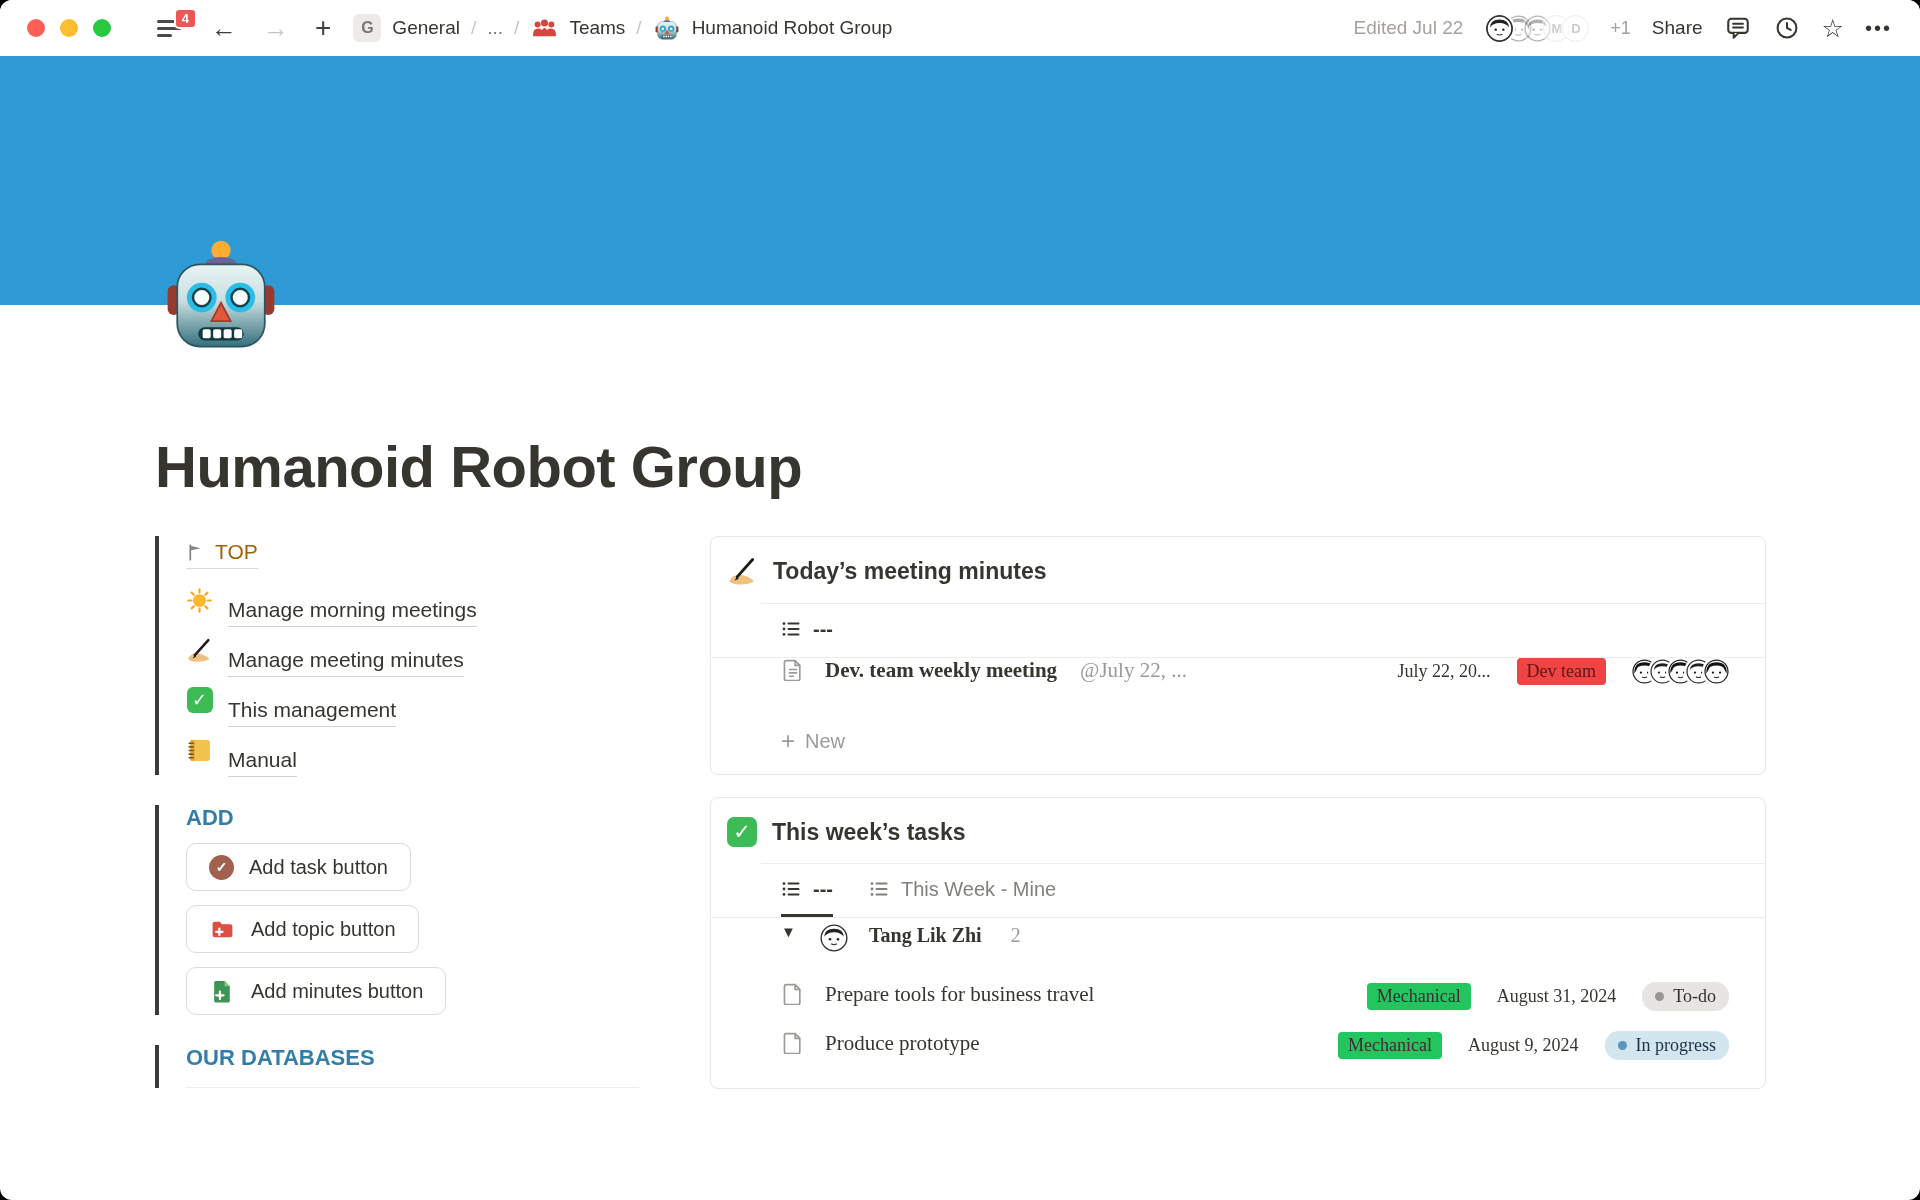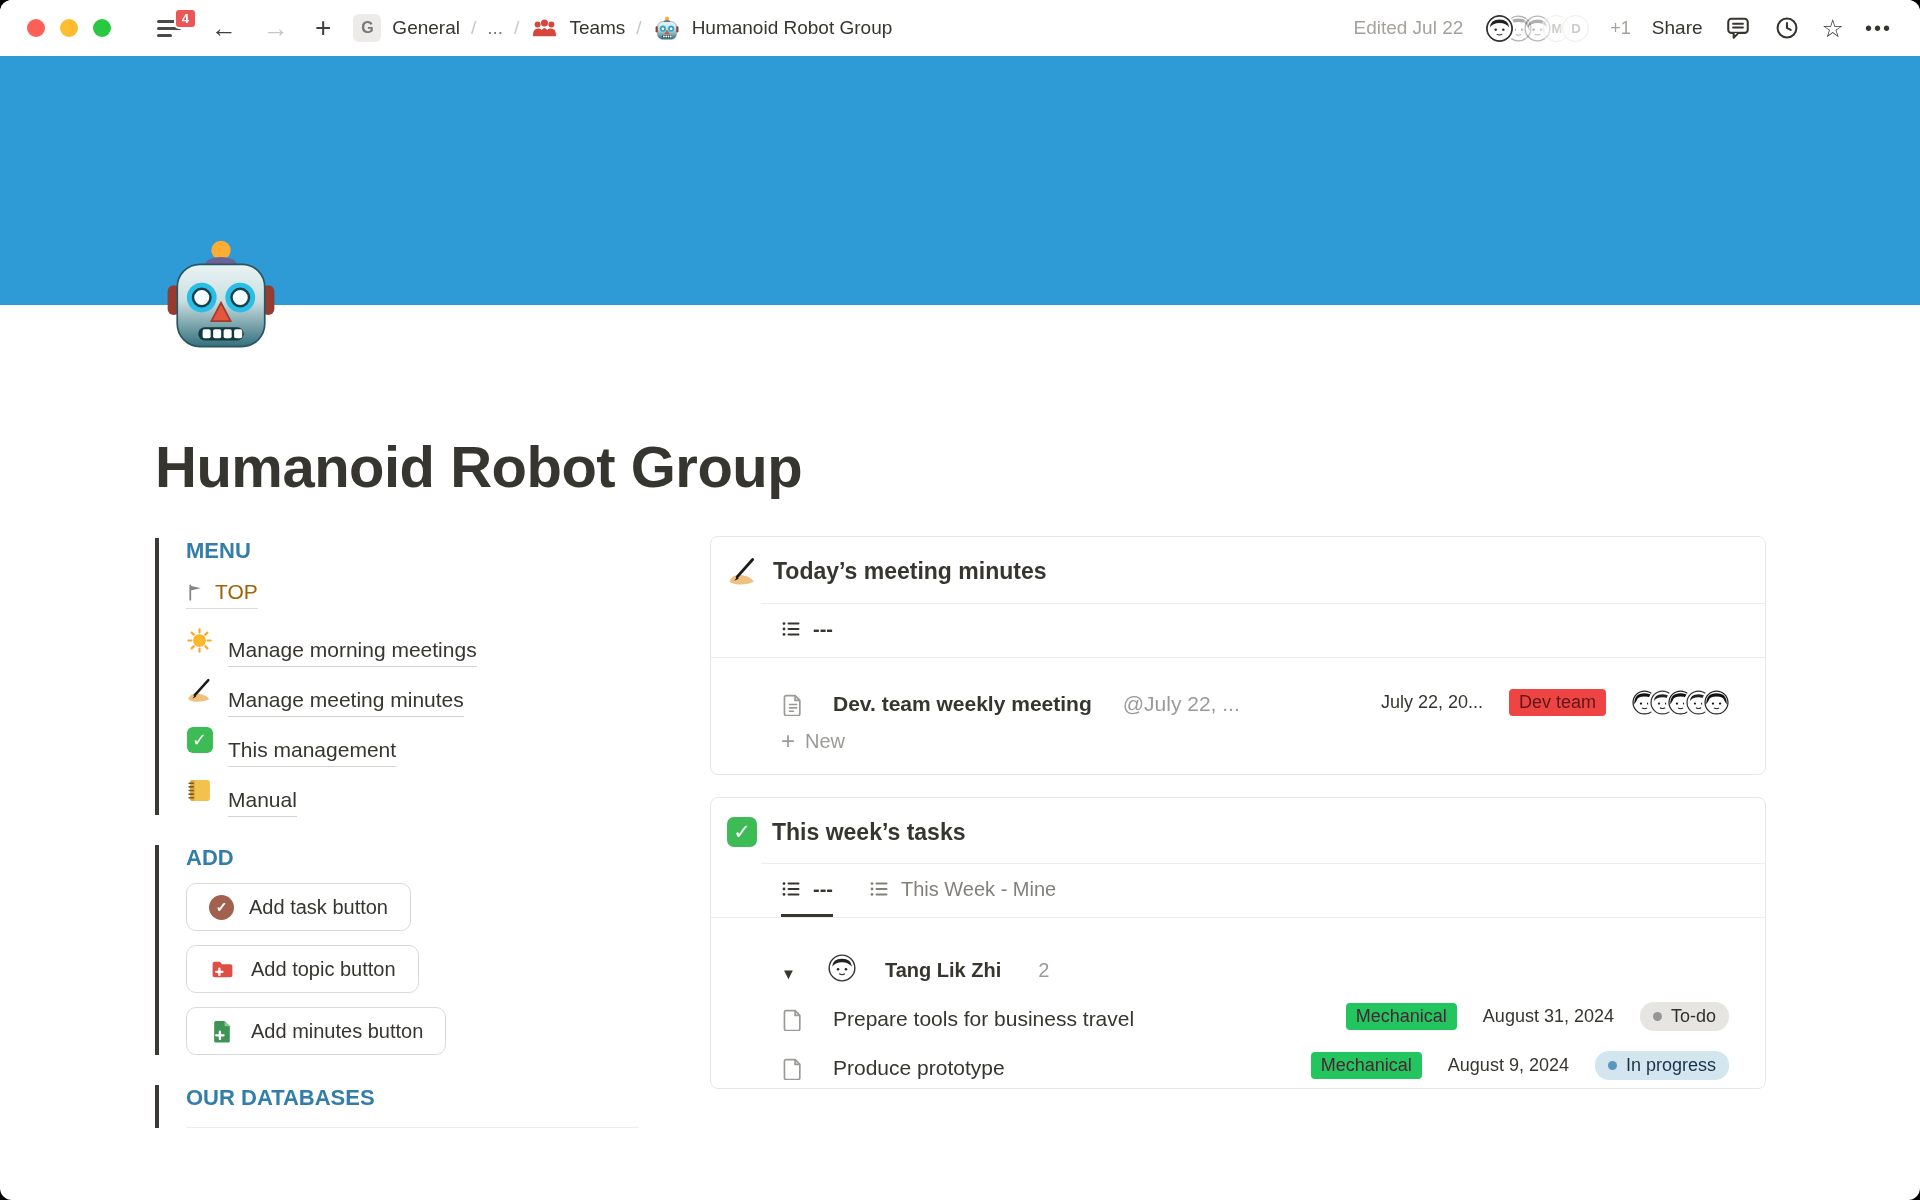--- a/index.html
+++ b/index.html
@@ -72,21 +72,21 @@
   .card{border:1px solid #E8E7E5;border-radius:8px;background:#fff;}
   .card-header{display:flex;align-items:center;gap:15px;padding:19px 20px 16px 16px;}
   .card-title{font-size:23px;font-weight:700;color:#37352F;}
   .hdr-divider{height:1px;background:#EDEDEB;margin-left:50px;}
   .full-divider{height:1px;background:#EDEDEB;}
   .view-tab-row{display:flex;align-items:center;padding-left:70px;height:53px;}
   .tab{display:inline-flex;align-items:center;gap:11px;height:100%;border-bottom:3px solid transparent;
     font-size:20px;font-weight:600;color:#37352F;cursor:pointer;}
   .tab.inactive{color:#82807b;font-weight:400;margin-left:36px;}
   .tab.underlined{border-bottom-color:#37352F;}
-  .row{display:flex;align-items:flex-end;gap:29px;padding:0 36px 0 70px;}
+  .row{display:flex;align-items:flex-start;gap:21px;padding:0 36px 0 70px;font-family:Liberation Serif, serif;}
   .meeting-row{height:58px;}
   .row-title{font-size:21px;font-weight:600;color:#37352F;white-space:nowrap;}
   .row-title.med{font-weight:500;}
   .mention{font-size:21px;color:#9B9A97;margin-left:2px;white-space:nowrap;}
   .spacer{flex:1;}
   .row-date{font-size:18px;color:#37352F;white-space:nowrap;}
   .tag{font-size:18px;padding:3px 10px;border-radius:4px;white-space:nowrap;}
   .tag-red{background:#ef4444;color:#5D1715;}
   .tag-pink{background:#22c55e;color:#4C2337;}
   .pill{display:inline-flex;align-items:center;gap:9px;font-size:18px;padding:4px 13px;border-radius:14px;white-space:nowrap;}
@@ -263,21 +263,20 @@
           <use href="#robot-head"></use>
         </svg>
     </div>
     <h1 class="page-title">Humanoid Robot Group</h1>
 
     <div class="columns">
 
       <div class="left-col">
 
         <section class="side-block">
-          <div class="side-heading">MENU</div>
           <div class="top-link">
             <svg width="19" height="19" viewBox="0 0 20 20">
               <path d="M4.5 2.5 v15" stroke="#87847f" stroke-width="1.8" stroke-linecap="round"></path>
               <path d="M4.5 3 L15.5 5.4 L4.5 8 Z" fill="#87847f"></path>
             </svg>
             <span>TOP</span>
           </div>
           <div class="menu-item">
             <span class="emoji-icon">
               <svg width="27" height="27" viewBox="0 0 26 26">

